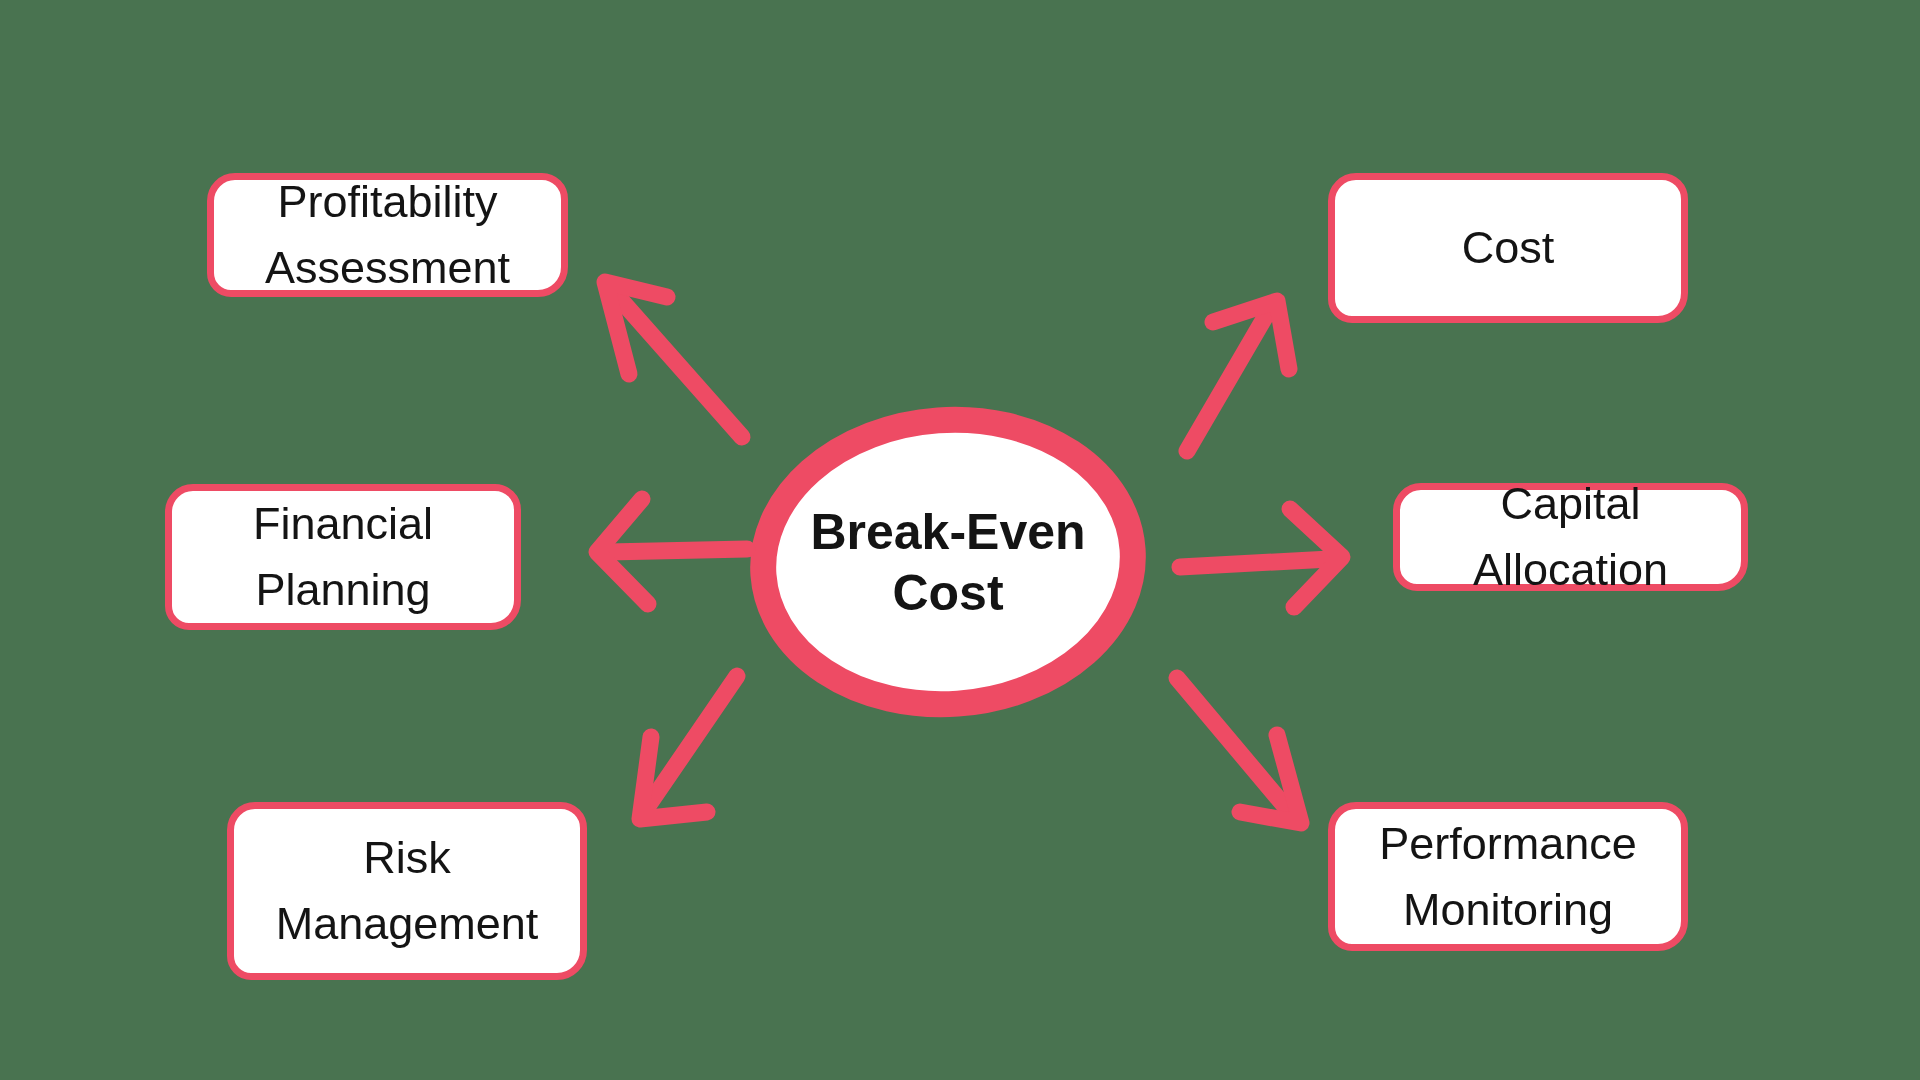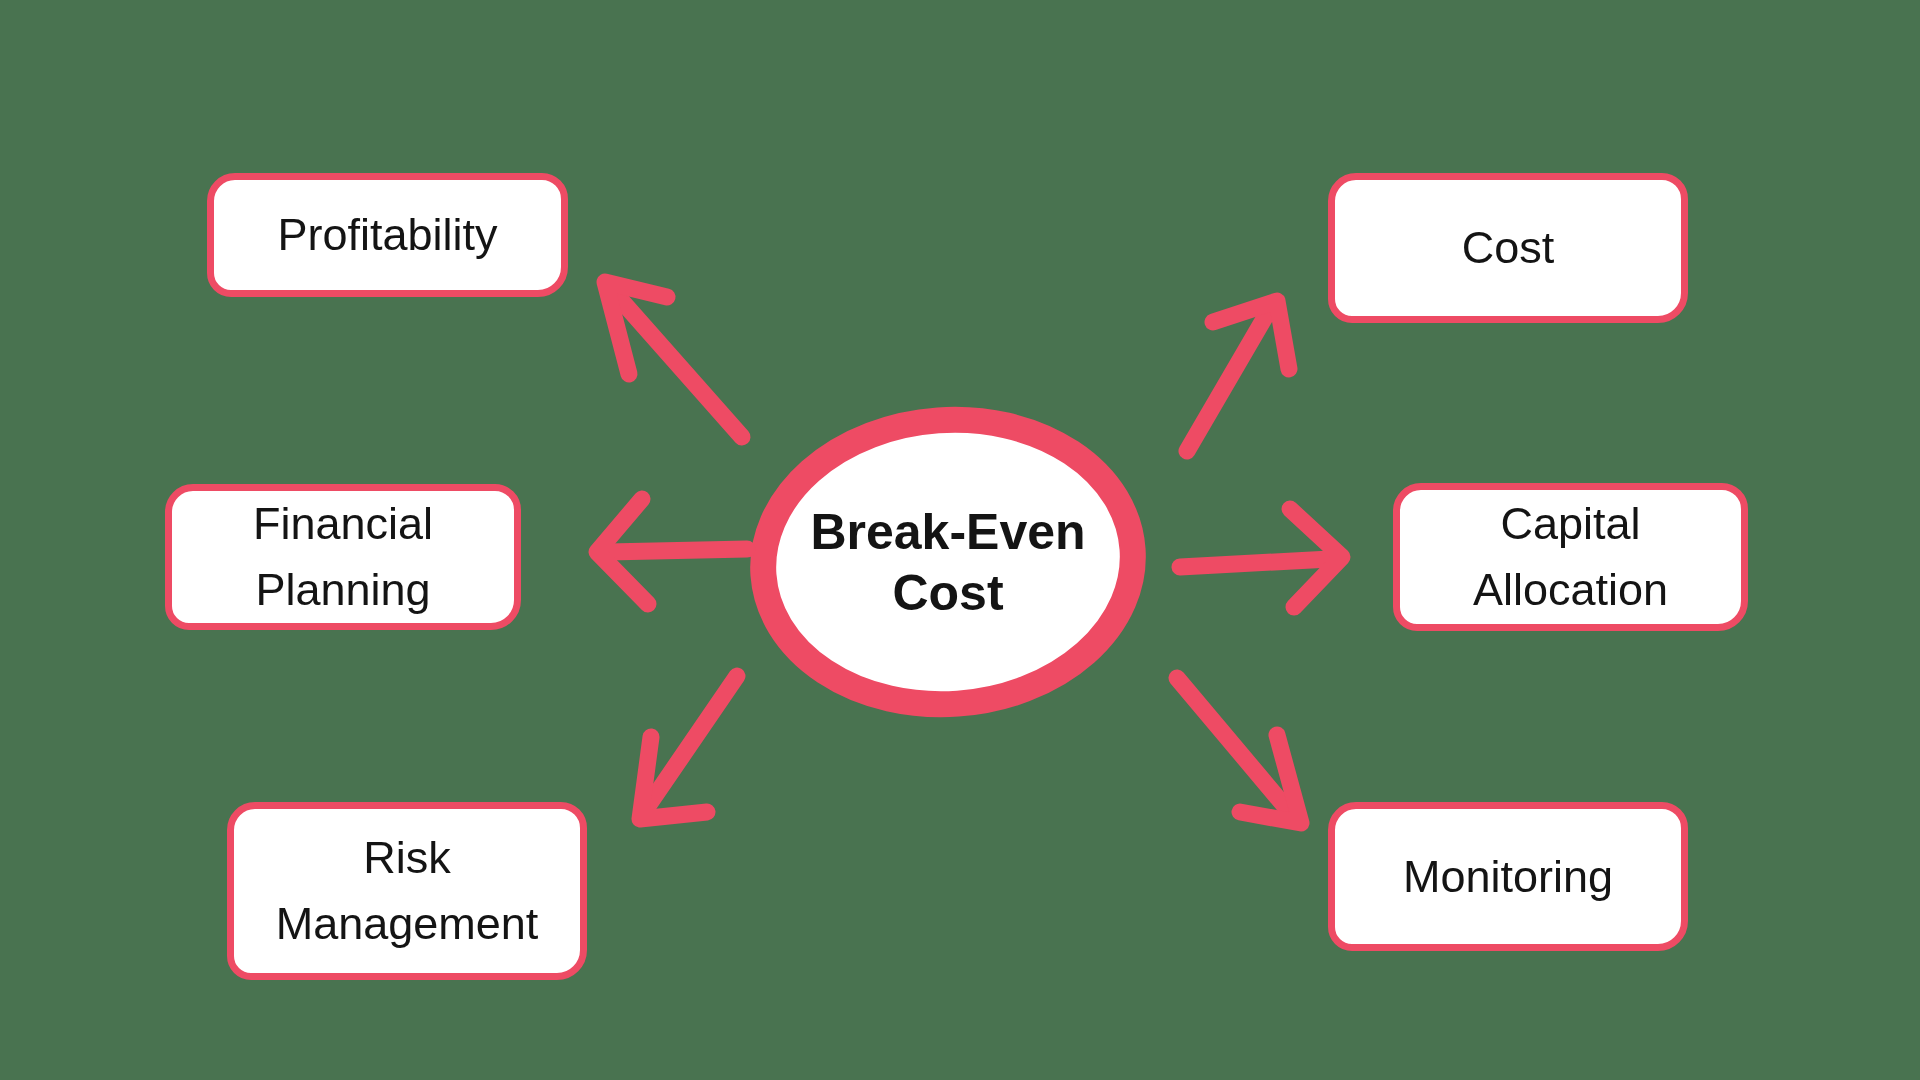--- a/index.html
+++ b/index.html
@@ -51,21 +51,21 @@
     text-align: center;
     color: var(--text);
     font-size: 45px;
     line-height: 66px;
     font-weight: 400;
   }
   .node span { display: block; white-space: nowrap; }
   .node-profitability   { left: 207px;  top: 173px; width: 361px; height: 124px; }
   .node-cost            { left: 1328px; top: 173px; width: 360px; height: 150px; gap: 44px; }
   .node-financial       { left: 165px;  top: 484px; width: 356px; height: 146px; justify-content: space-between; }
-  .node-capital         { left: 1393px; top: 483px; width: 355px; height: 148px; }
+  .node-capital         { left: 1393px; top: 483px; width: 355px; height: 108px; }
   .node-risk            { left: 227px;  top: 802px; width: 360px; height: 178px; }
   .node-performance     { left: 1328px; top: 802px; width: 360px; height: 149px; }
   .center-label {
     position: absolute;
     left: 948px;
     top: 563px;
     transform: translate(-50%, -50%);
     text-align: center;
     color: var(--text);
     font-size: 50px;
@@ -114,20 +114,21 @@
     </g>
   </svg>
 
   <div class="center-label">
     <span>Break-Even</span>
     <span>Cost</span>
   </div>
 
   <div class="node node-profitability">
     <span>Profitability</span>
+    <span>Assessment</span>
   </div>
 
   <div class="node node-cost">
     <span>Cost</span>
   </div>
 
   <div class="node node-financial">
     <span>Financial</span>
     <span>Planning</span>
   </div>
@@ -136,16 +137,17 @@
     <span>Capital</span>
     <span>Allocation</span>
   </div>
 
   <div class="node node-risk">
     <span>Risk</span>
     <span>Management</span>
   </div>
 
   <div class="node node-performance">
+    <span>Performance</span>
     <span>Monitoring</span>
   </div>
 
 </div>
 
 </body></html>

